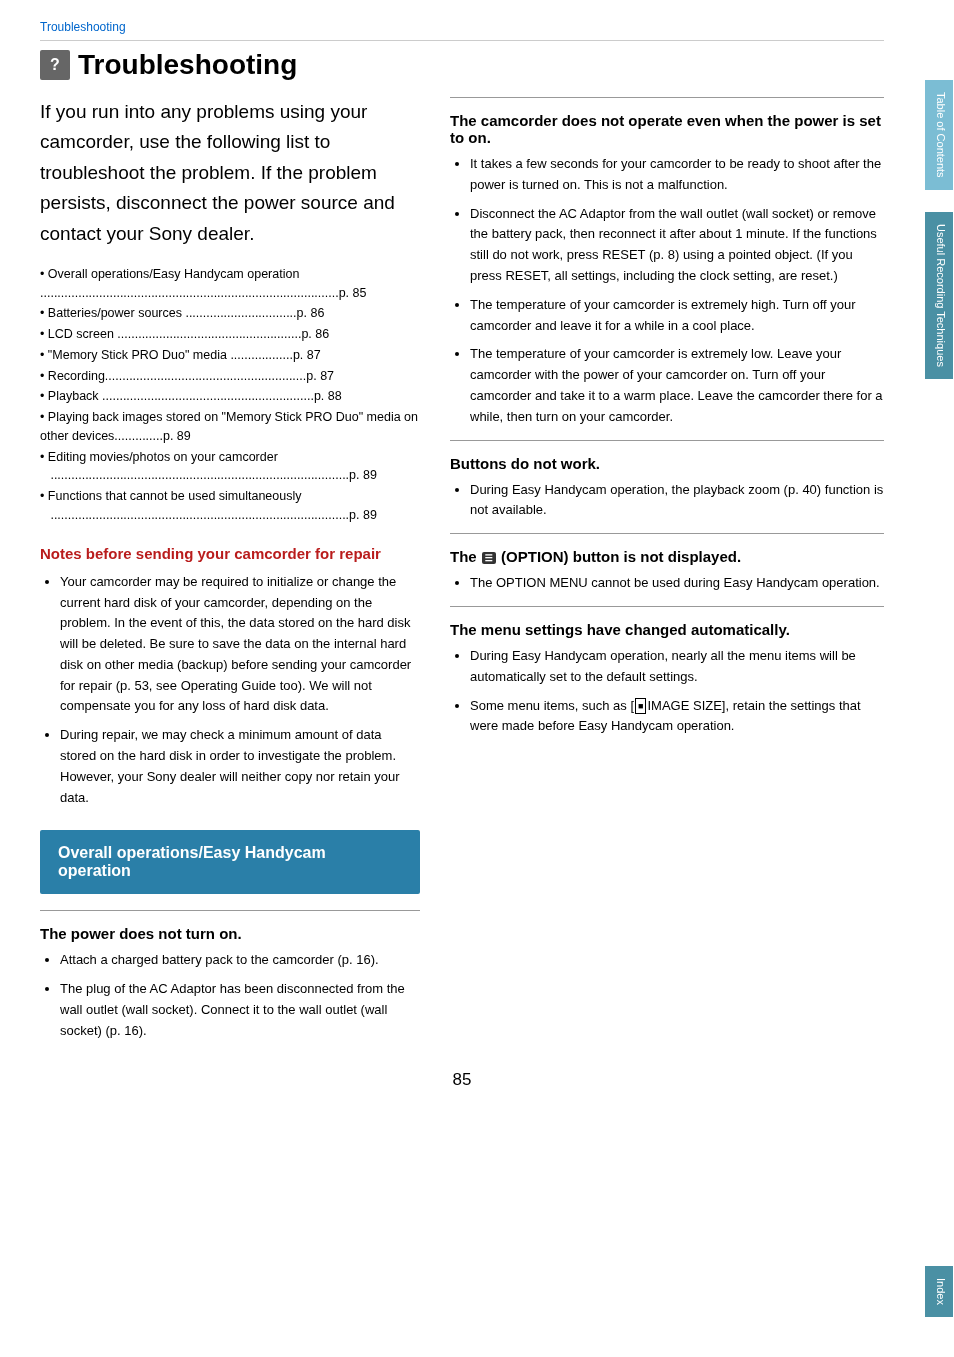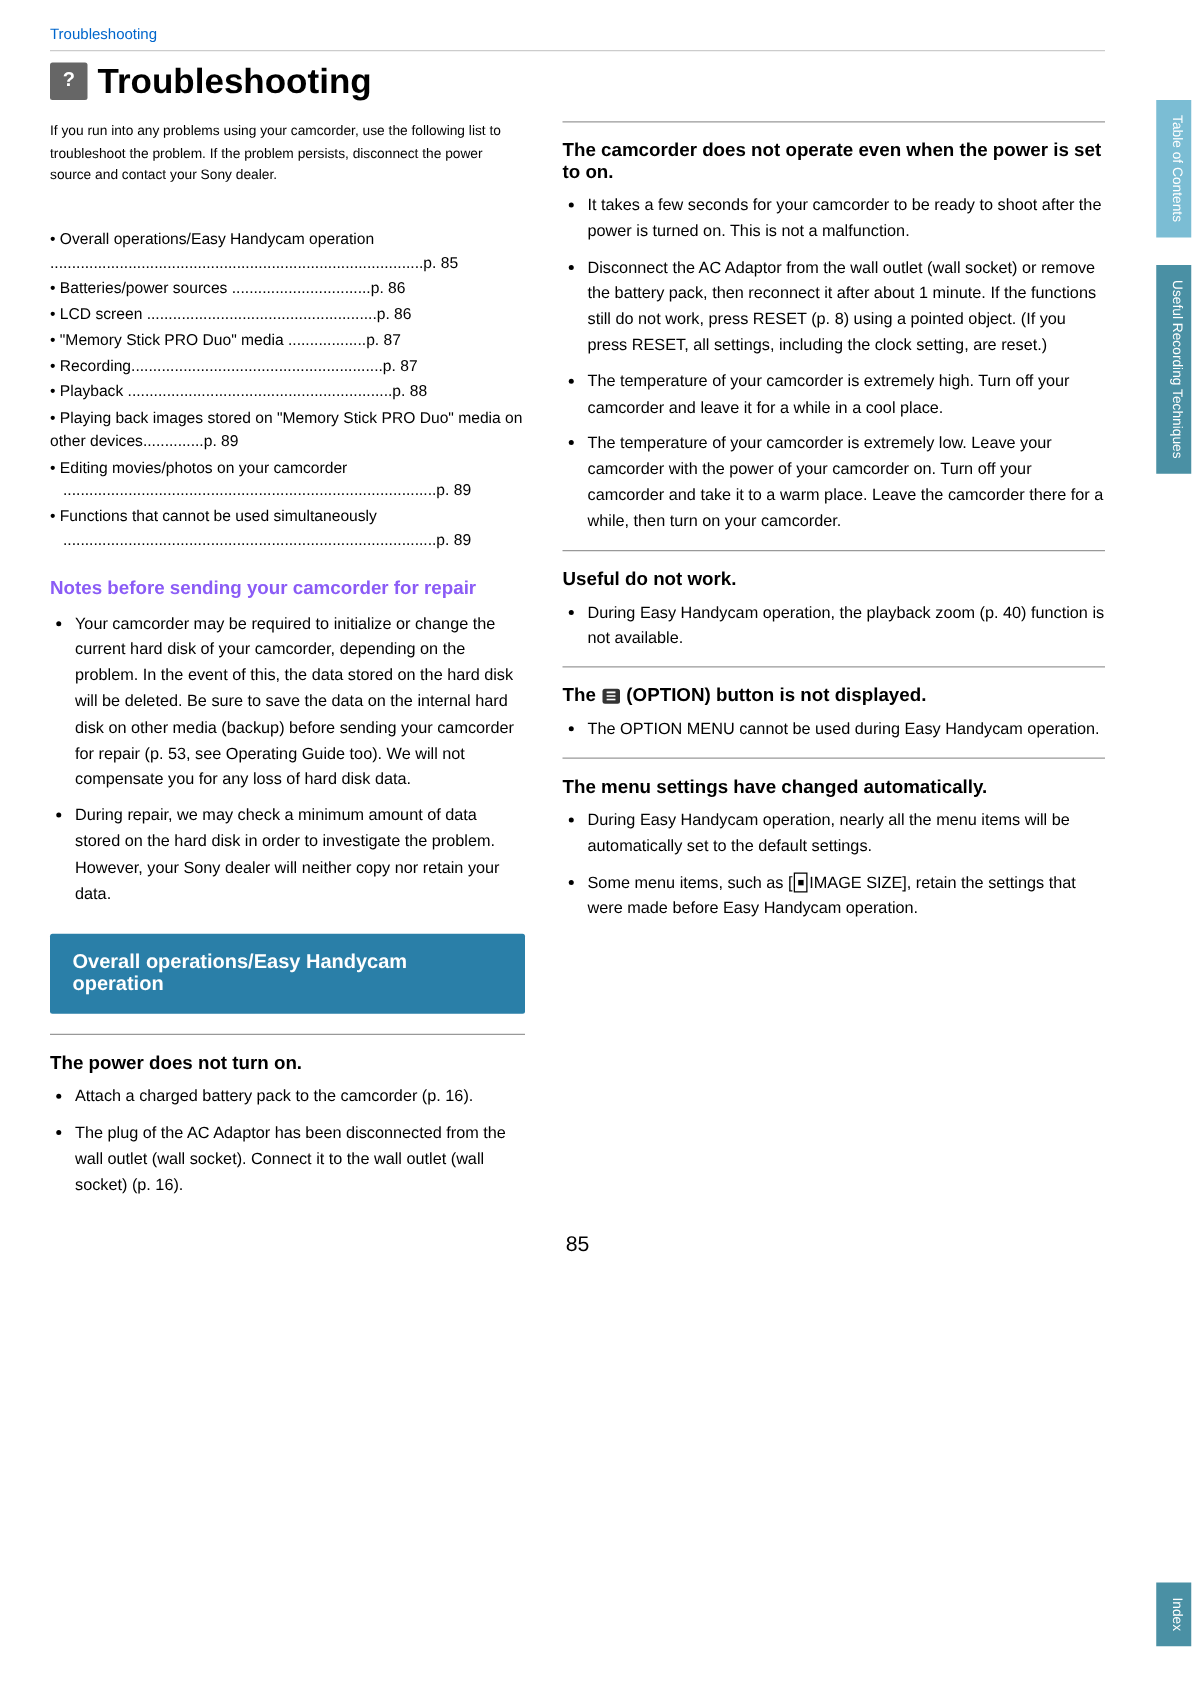--- a/index.html
+++ b/index.html
@@ -86,43 +86,43 @@
       display: flex;
       align-items: center;
       justify-content: center;
       font-weight: bold;
       border-radius: 2px;
       flex-shrink: 0;
     }
 
     
     .intro-text {
-      font-size: 11px;
+      font-size: 19px;
       line-height: 1.6;
-      margin-bottom: 32px;
+      margin-bottom: 16px;
     }
 
     
     .toc-list {
       list-style: none;
       margin-bottom: 20px;
       font-size: 12.5px;
     }
 
     .toc-list li {
       margin-bottom: 2px;
       line-height: 1.5;
     }
 
     
     .section-heading {
       font-size: 15px;
       font-weight: bold;
       margin: 18px 0 10px 0;
-      color: #8b5cf6;
+      color: #b91c1c;
     }
 
     
     .bullet-list {
       list-style: disc;
       padding-left: 20px;
       font-size: 13px;
       line-height: 1.6;
     }
 
@@ -260,21 +260,21 @@
         <div class="subsection-heading">The camcorder does not operate even when the power is set to on.</div>
         <ul class="bullet-list">
           <li>It takes a few seconds for your camcorder to be ready to shoot after the power is turned on. This is not a malfunction.</li>
           <li>Disconnect the AC Adaptor from the wall outlet (wall socket) or remove the battery pack, then reconnect it after about 1 minute. If the functions still do not work, press RESET (p. 8) using a pointed object. (If you press RESET, all settings, including the clock setting, are reset.)</li>
           <li>The temperature of your camcorder is extremely high. Turn off your camcorder and leave it for a while in a cool place.</li>
           <li>The temperature of your camcorder is extremely low. Leave your camcorder with the power of your camcorder on. Turn off your camcorder and take it to a warm place. Leave the camcorder there for a while, then turn on your camcorder.</li>
         </ul>
 
         <hr class="section-divider">
 
-        <div class="subsection-heading">Useful do not work.</div>
+        <div class="subsection-heading">Buttons do not work.</div>
         <ul class="bullet-list">
           <li>During Easy Handycam operation, the playback zoom (p. 40) function is not available.</li>
         </ul>
 
         <hr class="section-divider">
 
         <div class="subsection-heading">
           The <span class="option-icon">☰</span> (OPTION) button is not displayed.
         </div>
         <ul class="bullet-list">

